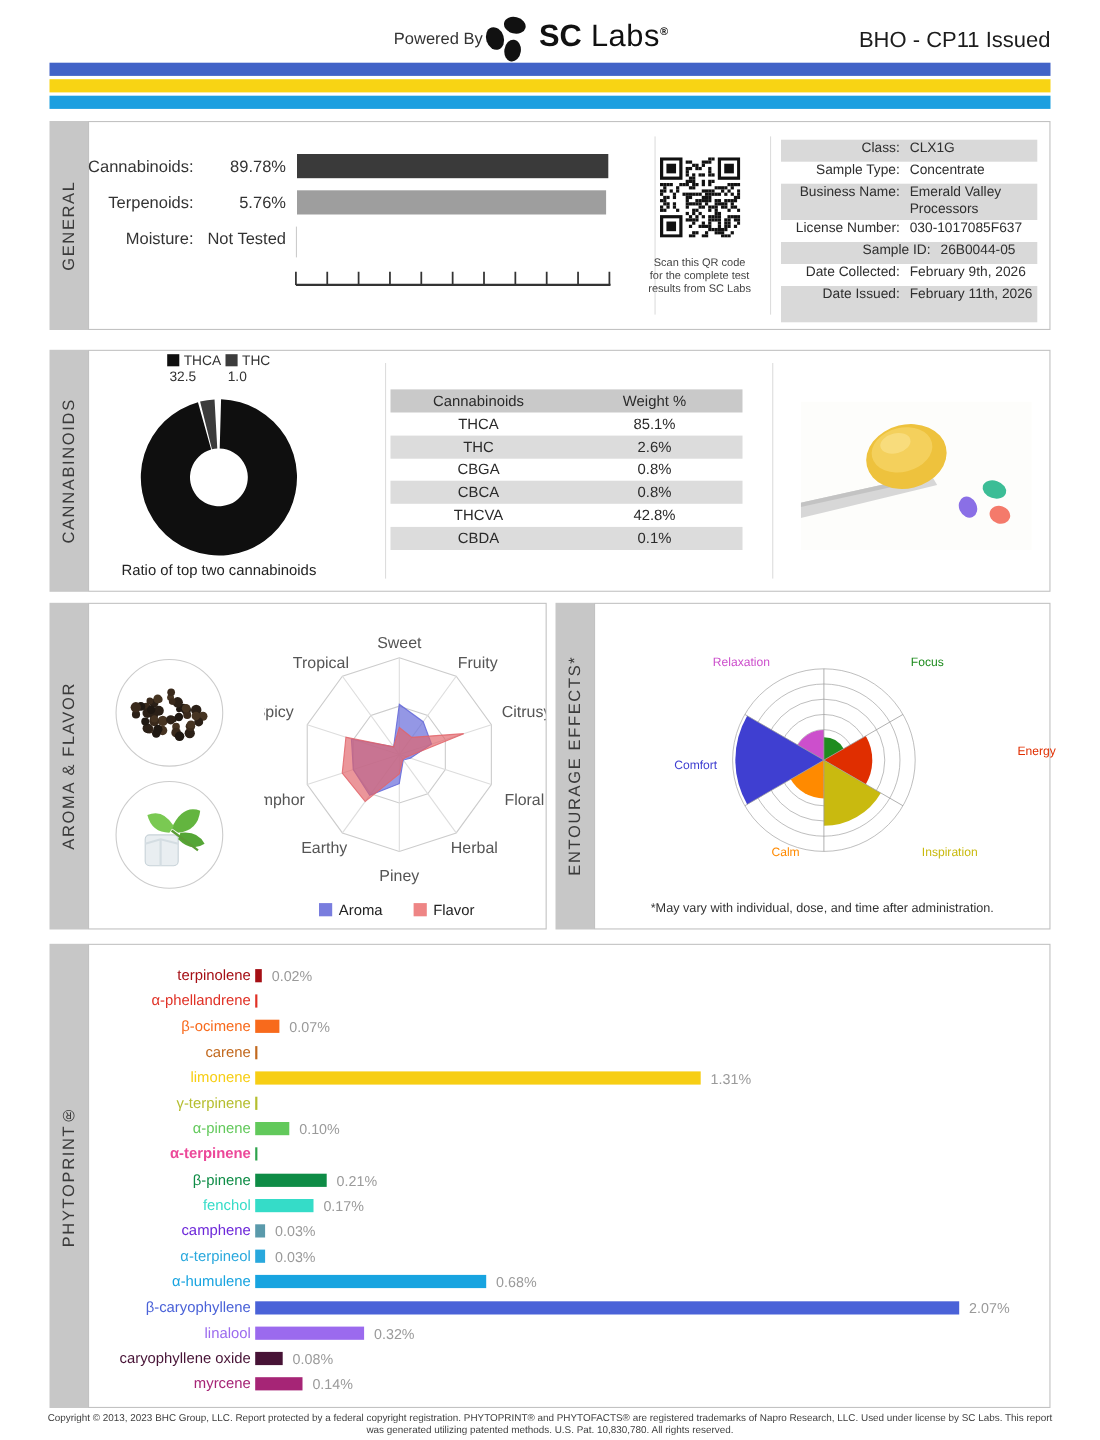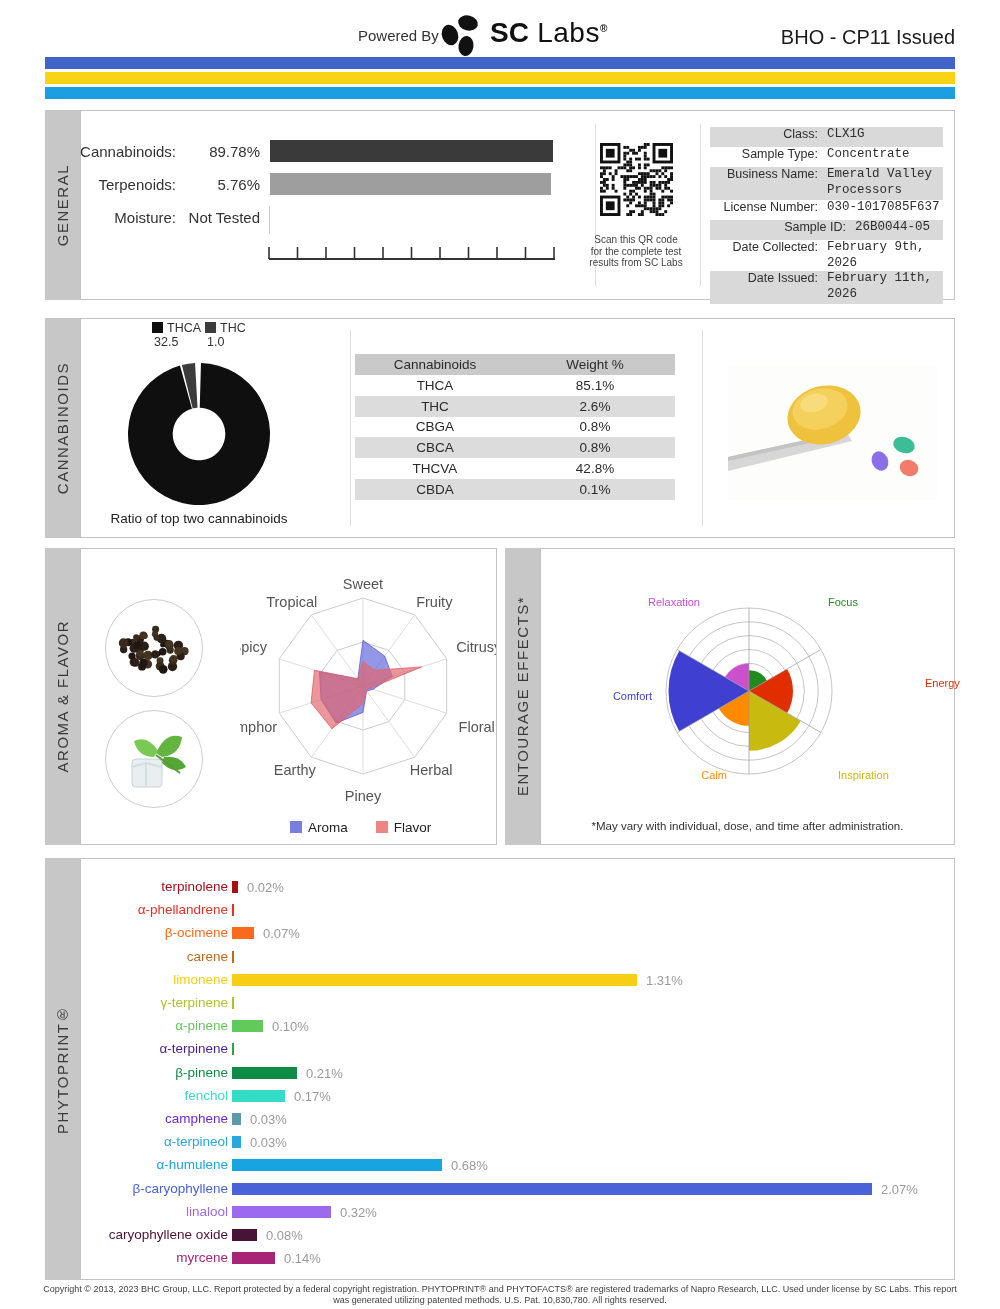--- a/index.html
+++ b/index.html
@@ -25,21 +25,21 @@
   .metric-row{display:flex;justify-content:flex-end;font-size:15px;color:#333;}
   .metric-row .ml{text-align:right;}
   .metric-row .mv{width:84px;text-align:right;}
   .gbar{position:absolute;left:270px;width:283px;height:22px;}
   .qr-caption{font-size:10px;color:#444;text-align:center;line-height:11.5px;}
   
   .info-table{left:710px;top:127px;width:233px;font-size:12.5px;color:#2e2e2e;}
   .info-row{display:flex;align-items:flex-start;}
   .info-row.alt{background:#d9d9d9;}
   .info-label{width:108px;text-align:right;padding-right:7px;flex:none;}
-  .info-value{padding-left:2px;line-height:1.25;font-family:Liberation Mono, monospace;}
+  .info-value{padding-left:2px;line-height:1.25;}
   
   .ctable{left:355px;top:354px;width:320px;font-size:13.5px;color:#2a2a2a;}
   .crow{display:flex;height:20.8px;align-items:center;text-align:center;}
   .crow div{width:50%;}
   .crow.head{background:#c9c9c9;height:21px;}
   .crow.alt{background:#dcdcdc;}
   .donut-caption{left:100px;top:510px;width:200px;text-align:center;font-size:13.5px;color:#222;}
   .dlegend{font-size:12.5px;color:#333;line-height:14px;}
   .dlegend .sq{display:inline-block;width:11px;height:11px;margin-right:4px;vertical-align:-1px;}
   
@@ -584,21 +584,21 @@
       <div class="prow" style="top:992px">
         <div class="plabel" style="color: rgb(181, 190, 47);">γ-terpinene</div>
         <div class="pbar" style="width:2px;background:#b5be2f"></div>
       </div>
       <div class="prow" style="top:1015.2px">
         <div class="plabel" style="color: rgb(98, 201, 91);">α-pinene</div>
         <div class="pbar" style="width:31px;background:#62c95b"></div>
         <div class="pval" style="left:192px">0.10%</div>
       </div>
       <div class="prow" style="top:1038.4px">
-        <div class="plabel" style="color: #4c1d95;">α-terpinene</div>
+        <div class="plabel" style="color: #ec4899; font-weight: bold;">α-terpinene</div>
         <div class="pbar" style="width:2px;background:#2ea34c"></div>
       </div>
       <div class="prow" style="top:1061.6px">
         <div class="plabel" style="color: rgb(14, 140, 70);">β-pinene</div>
         <div class="pbar" style="width:65px;background:#0e8c46"></div>
         <div class="pval" style="left:226px">0.21%</div>
       </div>
       <div class="prow" style="top:1084.8px">
         <div class="plabel" style="color: rgb(53, 220, 200);">fenchol</div>
         <div class="pbar" style="width:53px;background:#35dcc8"></div>

